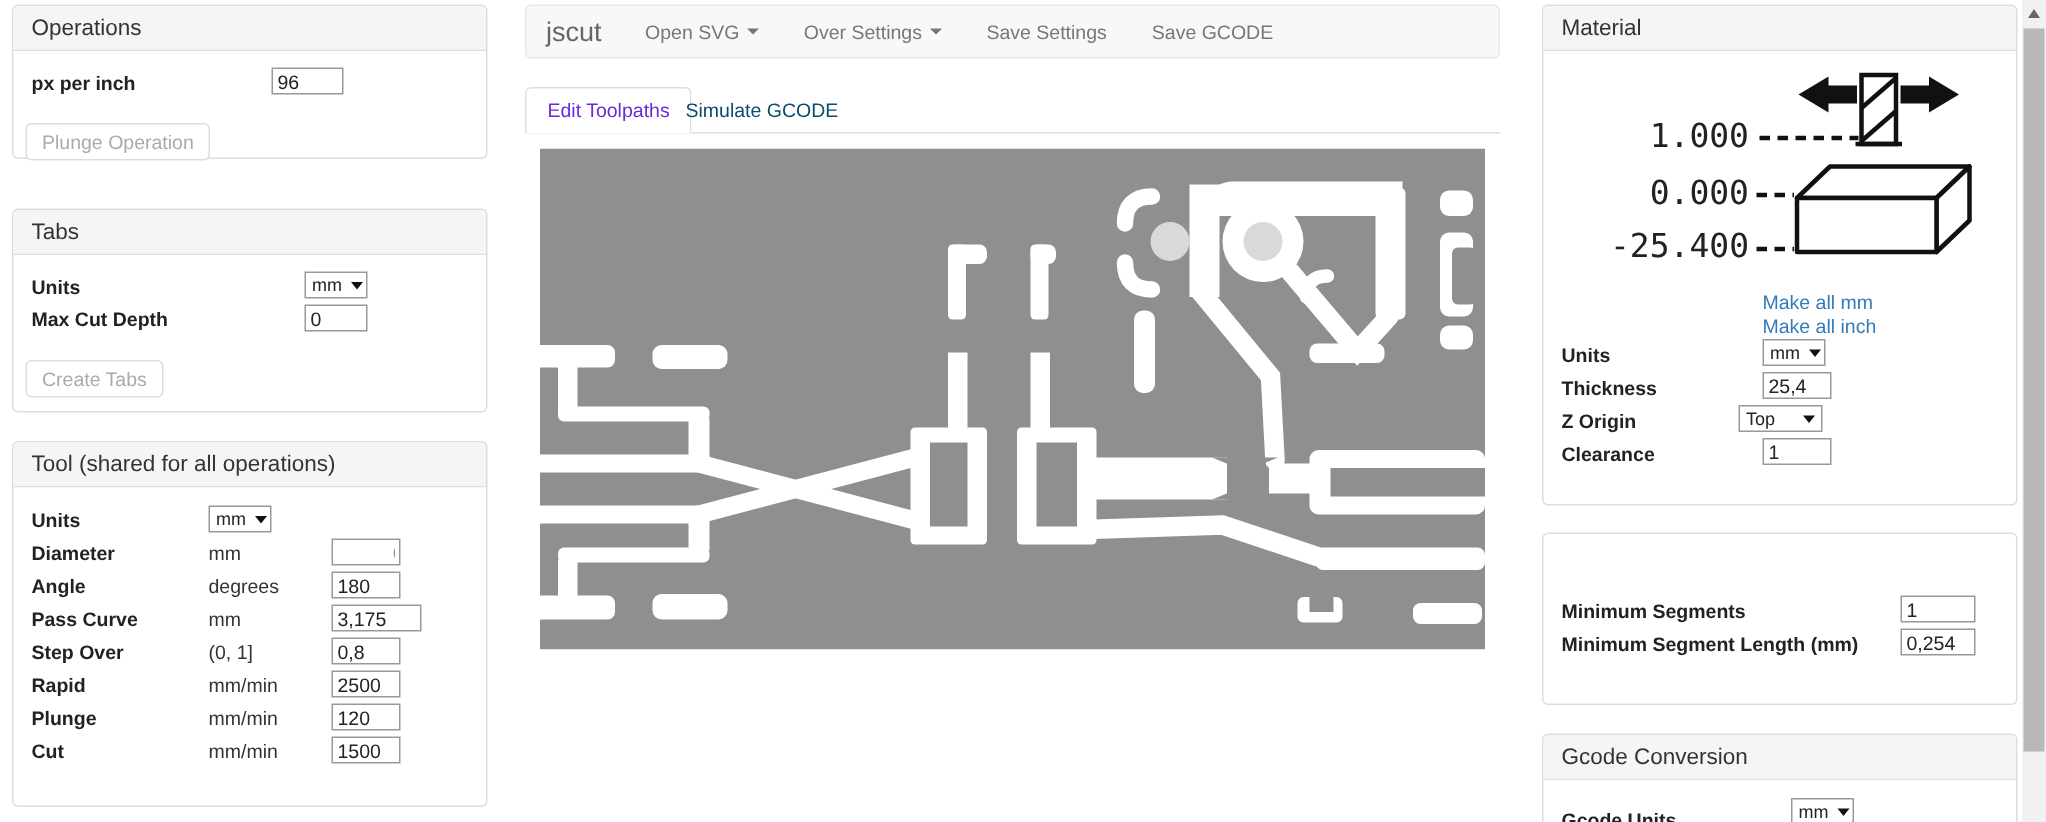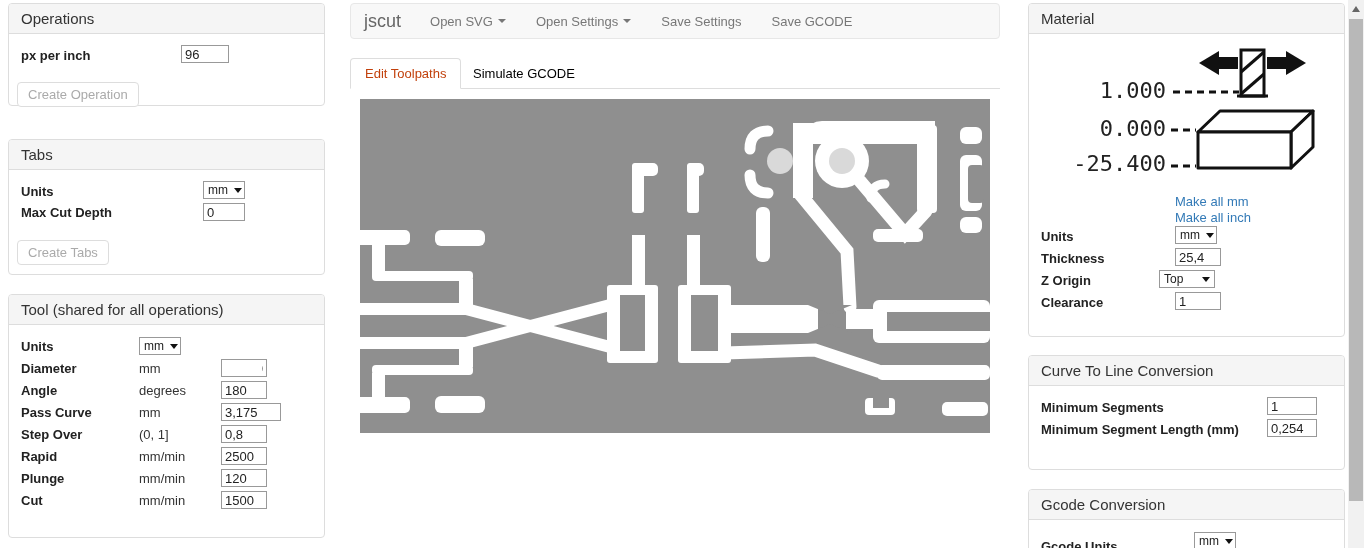--- a/index.html
+++ b/index.html
@@ -28,37 +28,37 @@
     border:1px solid #e7e7e7; border-radius:4px; display:flex; align-items:center; }
   .brand { font-size:18px; color:#666; padding:0 14px 0 13px; }
   .nav-item { font-size:13px; color:#777; padding:0 15px; height:100%; display:flex; align-items:center; cursor:pointer; }
   .nav-caret { width:0; height:0; border-left:4px solid transparent; border-right:4px solid transparent;
     border-top:4px solid #777; margin-left:5px; }
 
   
   .tabs-row { position:absolute; left:350px; top:58px; width:650px; height:31px; border-bottom:1px solid #ddd; }
   .tab { position:absolute; bottom:-1px; font-size:13px; padding:7px 14px; display:inline-block; }
   .tab-active { left:0; background:#fff; border:1px solid #ddd; border-bottom:1px solid #fff;
-    border-radius:4px 4px 0 0; color:#c2410c; cursor:default; }
-  .tab-link { left:108px; color:#000000; border:1px solid transparent; cursor:pointer; }
+    border-radius:4px 4px 0 0; color:#6d28d9; cursor:default; }
+  .tab-link { left:92px; color:#0c4a6e; border:1px solid transparent; cursor:pointer; }
 
   
   .sb-track { position:absolute; right:0; top:0; width:16px; height:548px; background:#f1f1f1; }
   .sb-up { position:absolute; top:6px; left:4px; width:0; height:0; border-left:4px solid transparent;
     border-right:4px solid transparent; border-bottom:6px solid #666; }
   .sb-thumb { position:absolute; top:19px; left:1px; width:14px; height:482px; background:#b8b8b8; }
 </style>
 </head>
 <body>
 
 <div class="panel" style="left:8px; top:3px; width:317px; height:103px;">
   <div class="panel-heading">Operations</div>
   <span class="lbl" style="left:12px; top:44px;">px per inch</span>
   <input class="tin" style="left: 172px; top: 41px; width: 48px;" value="96">
-  <button class="btn" style="left:8px; top:78px;">Create Operation</button>
+  <button class="btn" style="left:8px; top:78px;">Plunge Operation</button>
 </div>
 
 <div class="panel" style="left:8px; top:139px; width:317px; height:136px;">
   <div class="panel-heading">Tabs</div>
   <span class="lbl" style="left:12px; top:44px;">Units</span>
   <div class="sel" style="left:194px; top:41px; width:42px;">
     <span>mm</span>
     <span class="sel-caret"></span>
   </div>
   <span class="lbl" style="left:12px; top:65px;">Max Cut Depth</span>
@@ -103,21 +103,21 @@
   <input class="tin" style="left: 212px; top: 196px; width: 46px;" value="1500">
 </div>
 
 <div class="navbar">
   <span class="brand">jscut</span>
   <span class="nav-item">
     <span>Open SVG</span>
     <span class="nav-caret"></span>
   </span>
   <span class="nav-item">
-    <span>Open Settings</span>
+    <span>Over Settings</span>
     <span class="nav-caret"></span>
   </span>
   <span class="nav-item">Save Settings</span>
   <span class="nav-item">Save GCODE</span>
 </div>
 
 <div class="tabs-row">
   <span class="tab tab-active">Edit Toolpaths</span>
   <span class="tab tab-link">Simulate GCODE</span>
 </div>
@@ -241,21 +241,20 @@
   <div class="sel" style="left:130px; top:266px; width:56px;">
     <span>Top</span>
     <span class="sel-caret"></span>
   </div>
 
   <span class="lbl" style="left:12px; top:291px;">Clearance</span>
   <input class="tin" style="left: 146px; top: 288px; width: 46px;" value="1">
 </div>
 
 <div class="panel" style="left:1028px; top:355px; width:317px; height:115px;">
-  <div class="panel-heading">Curve To Line Conversion</div>
   <span class="lbl" style="left:12px; top:44px;">Minimum Segments</span>
   <input class="tin" style="left: 238px; top: 41px; width: 50px;" value="1">
   <span class="lbl" style="left:12px; top:66px;">Minimum Segment Length (mm)</span>
   <input class="tin" style="left: 238px; top: 63px; width: 50px;" value="0,254">
 </div>
 
 <div class="panel" style="left:1028px; top:489px; width:317px; height:80px;">
   <div class="panel-heading">Gcode Conversion</div>
   <span class="lbl" style="left:12px; top:49px;">Gcode Units</span>
   <div class="sel" style="left:165px; top:42px; width:42px;">

